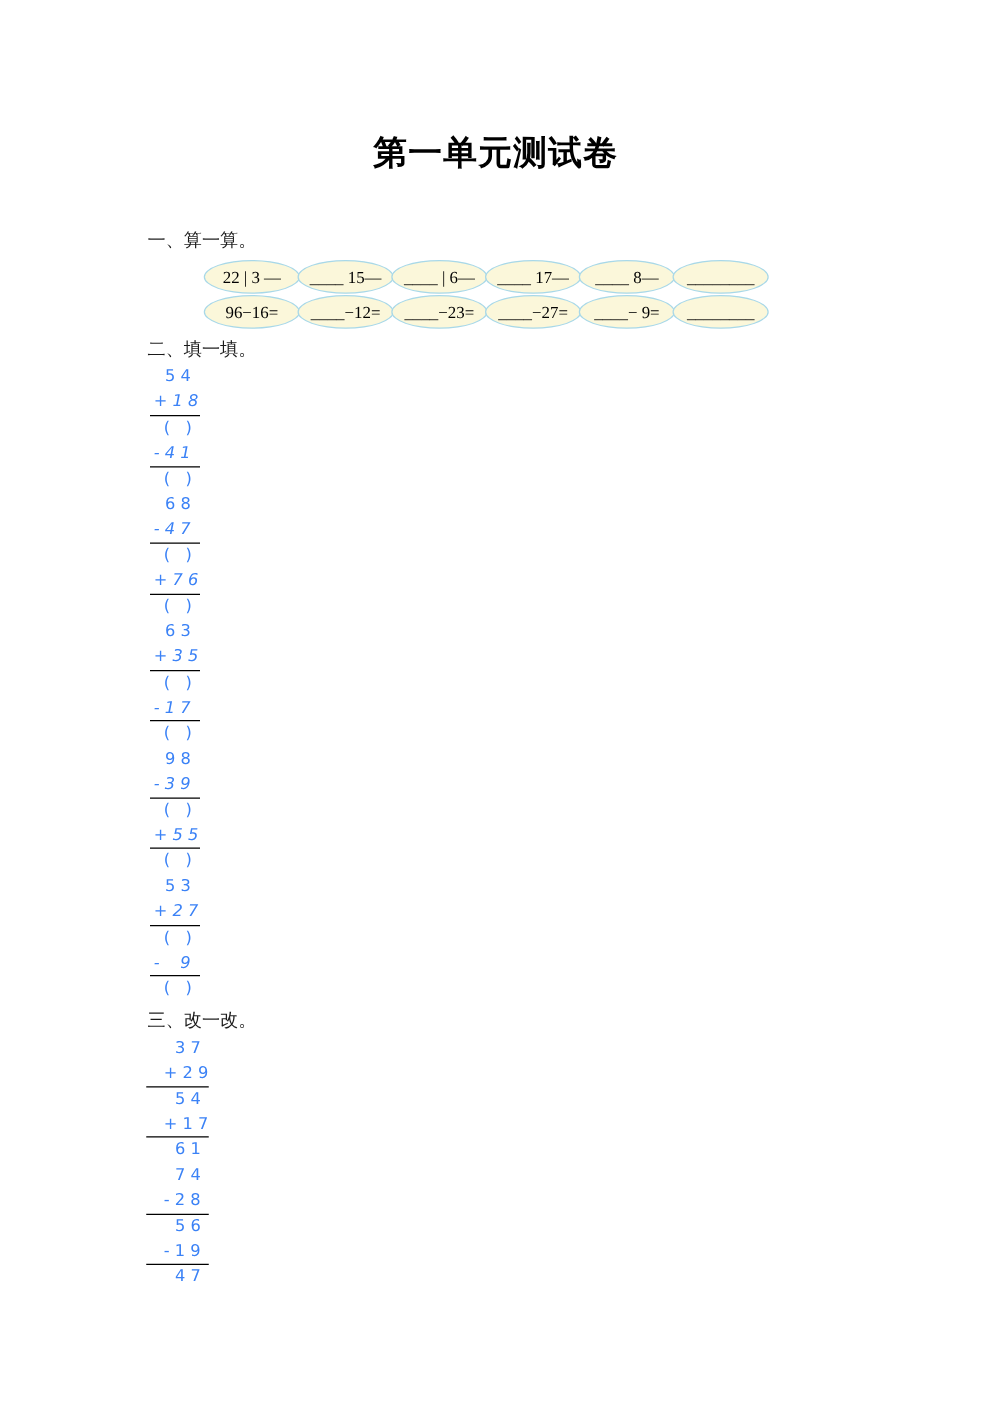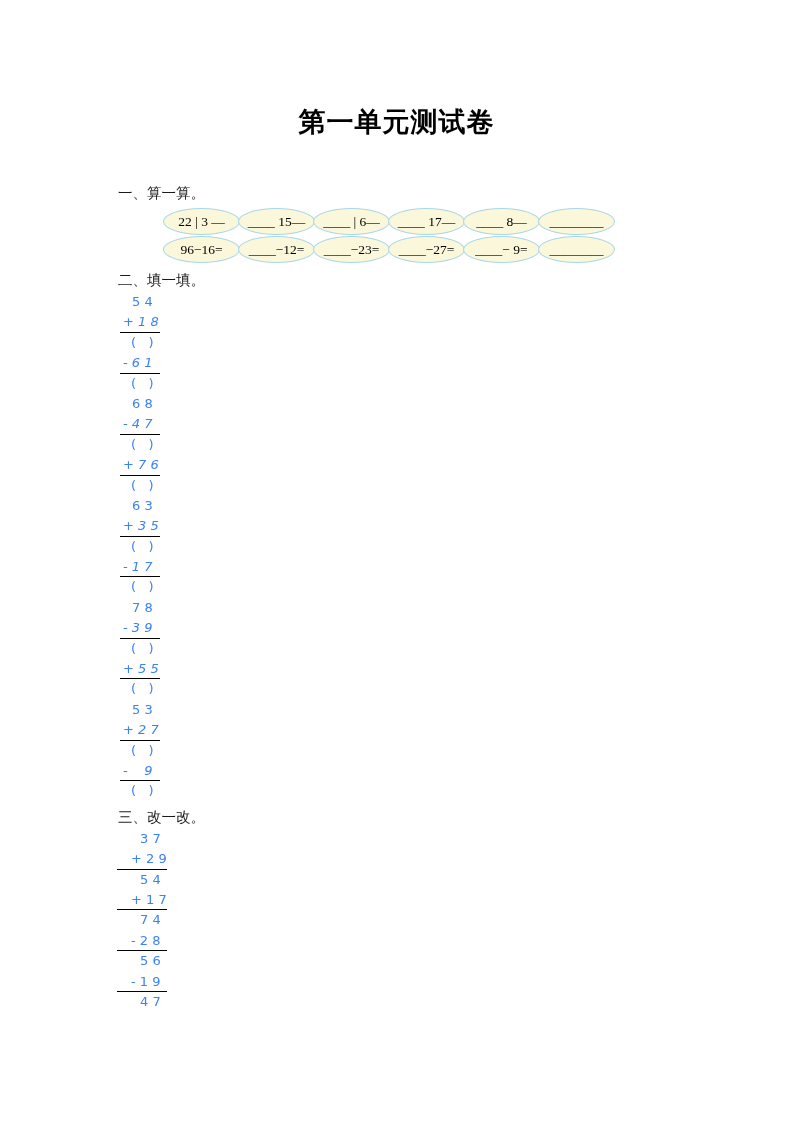--- a/index.html
+++ b/index.html
@@ -73,51 +73,52 @@
       <span class="oval">________</span>
     </div>
   </div>
 
   <div class="heading h-two">二、填一填。</div>
 
   <div class="colblock sec2">
     <div class="ln num">5 4</div>
     <div class="ln op">+ 1 8</div>
     <div class="ln paren">(   )</div>
-    <div class="ln op">- 6 1</div>
+    <div class="ln op">- 4 1</div>
     <div class="ln paren">(   )</div>
     <div class="ln num">6 8</div>
     <div class="ln op">- 4 7</div>
     <div class="ln paren">(   )</div>
     <div class="ln op">+ 7 6</div>
     <div class="ln paren">(   )</div>
     <div class="ln num">6 3</div>
     <div class="ln op">+ 3 5</div>
     <div class="ln paren">(   )</div>
     <div class="ln op">- 1 7</div>
     <div class="ln paren">(   )</div>
-    <div class="ln num">7 8</div>
+    <div class="ln num">9 8</div>
     <div class="ln op">- 3 9</div>
     <div class="ln paren">(   )</div>
     <div class="ln op">+ 5 5</div>
     <div class="ln paren">(   )</div>
     <div class="ln num">5 3</div>
     <div class="ln op">+ 2 7</div>
     <div class="ln paren">(   )</div>
     <div class="ln op">-    9</div>
     <div class="ln paren">(   )</div>
   </div>
 
   <div class="heading h-three">三、改一改。</div>
 
   <div class="colblock sec3">
     <div class="ln num">3 7</div>
     <div class="ln op">+ 2 9</div>
     <div class="ln num">5 4</div>
     <div class="ln op">+ 1 7</div>
+    <div class="ln num">6 1</div>
     <div class="ln num">7 4</div>
     <div class="ln op">- 2 8</div>
     <div class="ln num">5 6</div>
     <div class="ln op">- 1 9</div>
     <div class="ln num">4 7</div>
   </div>
 
 </div>
 
 </body></html>

